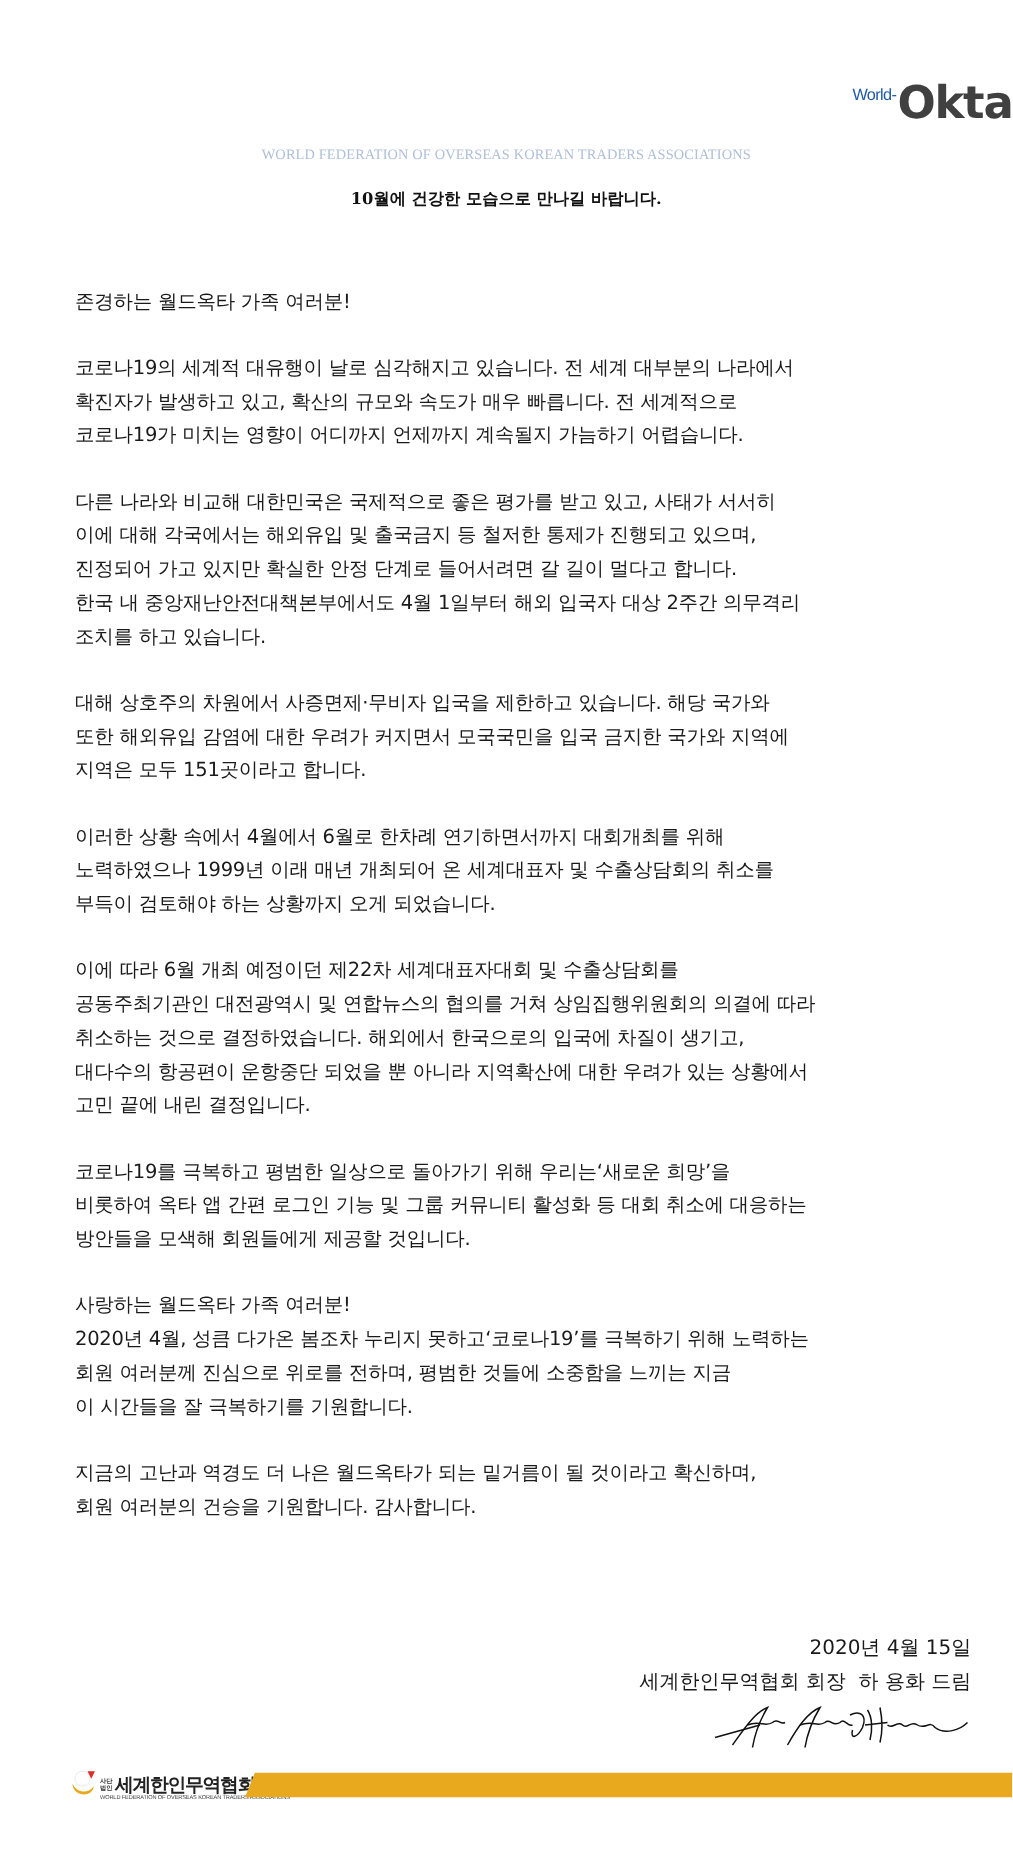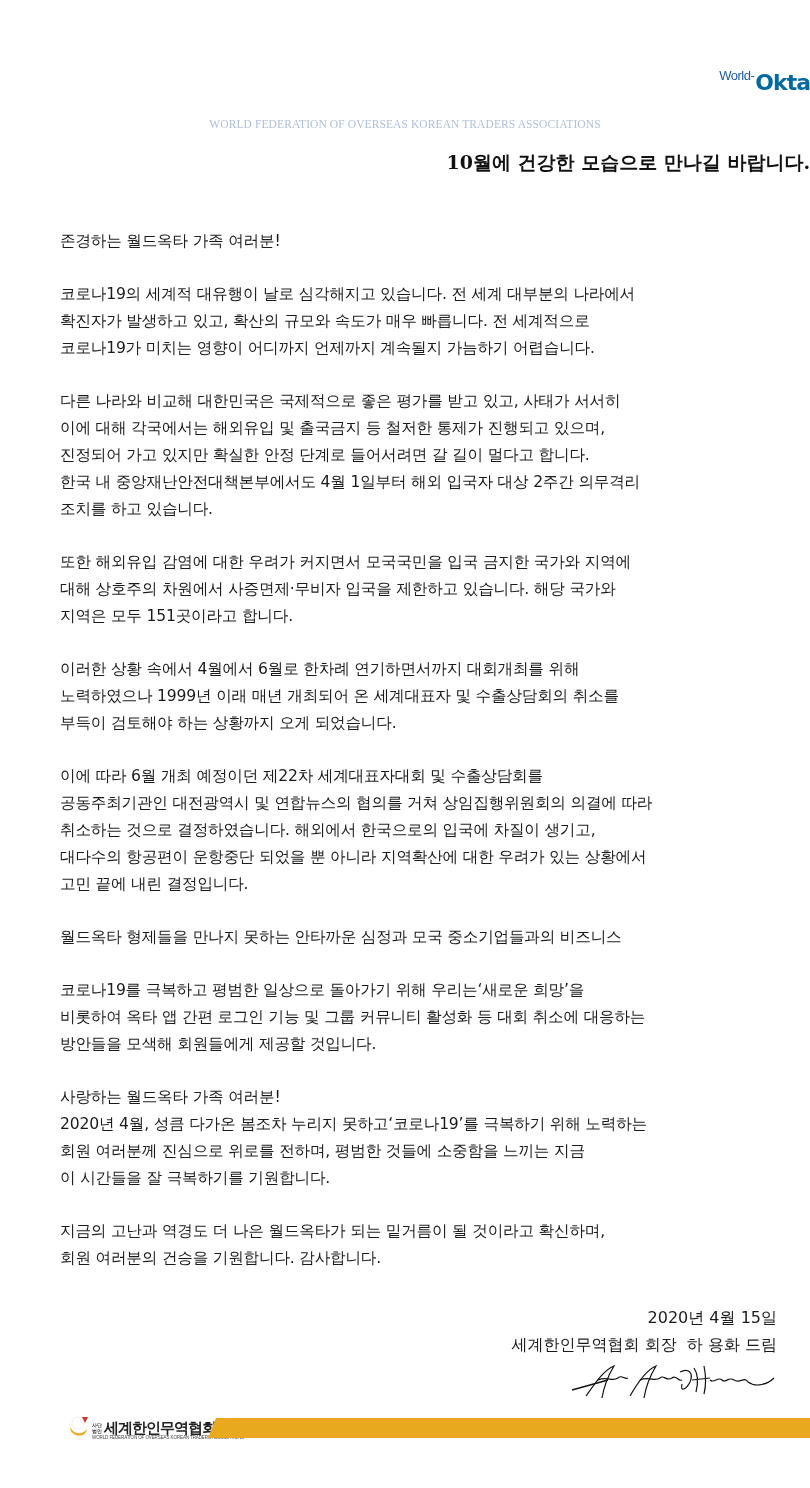--- a/index.html
+++ b/index.html
@@ -2,36 +2,36 @@
 <html><head>
   <meta charset="utf-8">
   <style>
     html, body { margin: 0; padding: 0; background: #ffffff; }
     body { width: 810px; height: 1488px; position: relative; overflow: hidden;
            font-family: "DejaVu Serif", "Liberation Serif", serif; color: #1a1a1a; }
     .header { position: absolute; left: 4px; top: 60px; width: 806px; text-align: right; }
     .logo { display: inline-flex; align-items: flex-end; height: 40px; }
     .logo-small { font-family: "Liberation Sans", sans-serif; font-size: 13px; color: #1f5aa6;
                   letter-spacing: -0.5px; margin-bottom: 17px; margin-right: 1px; }
-    .logo-big { font-family: "DejaVu Sans", sans-serif; font-weight: bold; font-size: 22px;
-                color: #0369a1; letter-spacing: -1px; line-height: 34px; }
+    .logo-big { font-family: "DejaVu Sans", sans-serif; font-weight: bold; font-size: 36px;
+                color: #404040; letter-spacing: -1px; line-height: 34px; }
     .federation { position: absolute; left: 0; top: 118px; width: 810px; text-align: center;
                   font-family: "Liberation Serif", serif; font-size: 11.5px; color: #aebfd8;
                   letter-spacing: 0.1px; }
-    .title { position: absolute; left: 0; top: 150px; width: 810px; text-align: right;
-             font-family: "DejaVu Serif", serif; font-weight: bold; font-size: 19px; color: #111; }
+    .title { position: absolute; left: 0; top: 150px; width: 810px; text-align: center;
+             font-family: "DejaVu Serif", serif; font-weight: bold; font-size: 13px; color: #111; }
     .body-text { position: absolute; left: 60px; top: 228px; width: 720px;
                  font-family: "DejaVu Sans", "Liberation Sans", sans-serif;
                  font-size: 15.6px; line-height: 27px; color: #1a1a1a; letter-spacing: -0.2px; }
     .para { margin: 0 0 26px 0; }
     .para .line { display: block; white-space: nowrap; }
     .sign { position: absolute; right: 33px; top: 1304px; text-align: right;
             font-family: "DejaVu Sans", sans-serif; font-size: 16px; line-height: 27px; color: #1a1a1a; }
     .signature { position: absolute; left: 568px; top: 1358px; width: 210px; height: 44px; }
-    .footer { position: absolute; left: 12px; top: 1410px; width: 784px; height: 40px; }
+    .footer { position: absolute; left: 0; top: 1410px; width: 784px; height: 40px; }
     .footer-logo { position: absolute; left: 56px; top: 5px; display: flex; align-items: center; }
     .footer-emblem { width: 20px; height: 26px; position: relative; margin-right: 4px; }
     .footer-sub { font-family: "DejaVu Sans", sans-serif; font-size: 5px; line-height: 6px;
                   color: #333; margin-right: 2px; font-weight: bold; }
     .footer-name { font-family: "DejaVu Sans", sans-serif; font-weight: bold; font-size: 15px;
                    color: #222; letter-spacing: -1px; }
     .footer-eng { position: absolute; left: 80px; top: 25px; font-family: "Liberation Sans", sans-serif;
                   font-size: 4.5px; color: #444; white-space: nowrap; letter-spacing: -0.1px; }
     .footer-bar { position: absolute; left: 196px; top: 8px; width: 614px; height: 20px; }
   </style>
@@ -58,38 +58,37 @@
       <span class="line">코로나19가 미치는 영향이 어디까지 언제까지 계속될지 가늠하기 어렵습니다.</span>
     </div>
     <div class="para">
       <span class="line">다른 나라와 비교해 대한민국은 국제적으로 좋은 평가를 받고 있고, 사태가 서서히</span>
       <span class="line">이에 대해 각국에서는 해외유입 및 출국금지 등 철저한 통제가 진행되고 있으며,</span>
       <span class="line">진정되어 가고 있지만 확실한 안정 단계로 들어서려면 갈 길이 멀다고 합니다.</span>
       <span class="line">한국 내 중앙재난안전대책본부에서도 4월 1일부터 해외 입국자 대상 2주간 의무격리</span>
       <span class="line">조치를 하고 있습니다.</span>
     </div>
     <div class="para">
+      <span class="line">대해 상호주의 차원에서 사증면제·무비자 입국을 제한하고 있습니다. 해당 국가와</span>
       <span class="line">또한 해외유입 감염에 대한 우려가 커지면서 모국국민을 입국 금지한 국가와 지역에</span>
-      <span class="line">대해 상호주의 차원에서 사증면제·무비자 입국을 제한하고 있습니다. 해당 국가와</span>
       <span class="line">지역은 모두 151곳이라고 합니다.</span>
     </div>
     <div class="para">
       <span class="line">이러한 상황 속에서 4월에서 6월로 한차례 연기하면서까지 대회개최를 위해</span>
       <span class="line">노력하였으나 1999년 이래 매년 개최되어 온 세계대표자 및 수출상담회의 취소를</span>
       <span class="line">부득이 검토해야 하는 상황까지 오게 되었습니다.</span>
     </div>
     <div class="para">
       <span class="line">이에 따라 6월 개최 예정이던 제22차 세계대표자대회 및 수출상담회를</span>
       <span class="line">공동주최기관인 대전광역시 및 연합뉴스의 협의를 거쳐 상임집행위원회의 의결에 따라</span>
       <span class="line">취소하는 것으로 결정하였습니다. 해외에서 한국으로의 입국에 차질이 생기고,</span>
       <span class="line">대다수의 항공편이 운항중단 되었을 뿐 아니라 지역확산에 대한 우려가 있는 상황에서</span>
       <span class="line">고민 끝에 내린 결정입니다.</span>
     </div>
     <div class="para">
-      <span class="line">월드옥타 형제들을 만나지 못하는 안타까운 심정과 모국 중소기업들과의 비즈니스</span>
     </div>
     <div class="para">
       <span class="line">코로나19를 극복하고 평범한 일상으로 돌아가기 위해 우리는‘새로운 희망’을</span>
       <span class="line">비롯하여 옥타 앱 간편 로그인 기능 및 그룹 커뮤니티 활성화 등 대회 취소에 대응하는</span>
       <span class="line">방안들을 모색해 회원들에게 제공할 것입니다.</span>
     </div>
     <div class="para">
       <span class="line">사랑하는 월드옥타 가족 여러분!</span>
       <span class="line">2020년 4월, 성큼 다가온 봄조차 누리지 못하고‘코로나19’를 극복하기 위해 노력하는</span>
       <span class="line">회원 여러분께 진심으로 위로를 전하며, 평범한 것들에 소중함을 느끼는 지금</span>

